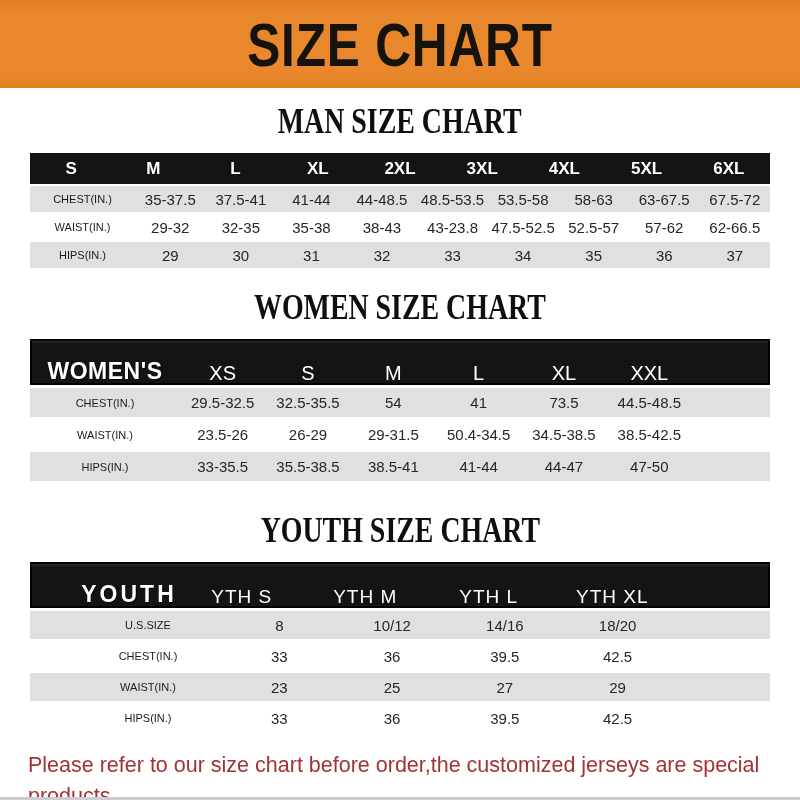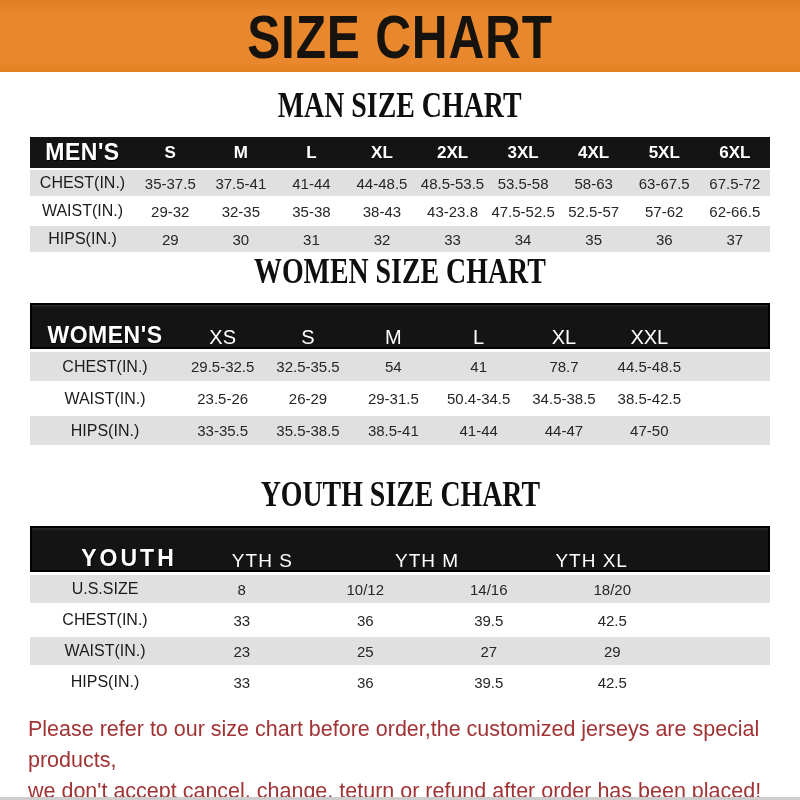--- a/index.html
+++ b/index.html
@@ -6,88 +6,87 @@
   html, body { width: 800px; height: 800px; }
   body {
     background: #ffffff;
     font-family: "Liberation Sans", sans-serif;
     overflow: hidden;
     position: relative;
   }
 
   
   .banner {
-    height: 72px;
+    height: 88px;
     background: linear-gradient(180deg, #df7f22 0%, #e8872b 18%, #e8872b 88%, #e2811f 100%);
     display: flex; align-items: center; justify-content: center;
   }
   .banner-title {
     display: inline-block;
     font-size: 62px; font-weight: bold; color: #16130f;
     transform: scaleX(0.80);
     letter-spacing: 1px; white-space: nowrap;
   }
 
   
   .sec-heading { text-align: center; font-weight: bold; color: #0f0f0f; height: 38px; font-family: Liberation Serif, serif; }
   .sec-heading span { display: inline-block; font-size: 34px; transform: scale(0.82, 1.05); white-space: nowrap; }
   .heading-man   { margin-top: 14px; }
-  .heading-women { }
+  .heading-women { margin-top: 20px; }
   .heading-youth { margin-top: 30px; }
 
   
   .size-table { width: 740px; margin: 13px auto 0; }
   .trow { display: flex; align-items: center; }
   .thead { background: #141414; color: #ffffff; }
   .table-0 .thead { height: 31px; }
   .table-1 .thead, .table-2 .thead {
     height: 46px;
     box-shadow: inset 0 0 0 2px #000000, inset 0 3px 3px rgba(255,255,255,0.14);
     align-items: flex-end;
   }
   .body-row { height: 26px; margin-top: 2px; }
   .table-1 .body-row { height: 29px; margin-top: 3px; }
-  .table-2 .body-row { height: 28px; margin-top: 3px; }
+  .table-2 .body-row { height: 28px; margin-top: 3px; padding-left: 43px; }
   .row-gray { background: #e0e0e0; }
   .row-white { background: #ffffff; }
 
   .cell { display: flex; align-items: center; justify-content: center; text-align: center; white-space: nowrap; }
   .label-cell { flex: 0 0 105px; }
   .table-1 .label-cell, .table-2 .label-cell { flex: 0 0 150px; }
   .data-cell, .col-head { flex: 1; }
   
   .table-1 .trow::after { content: ""; flex: 0 0 78px; }
   .table-2 .trow::after { content: ""; flex: 0 0 96px; }
 
   .header-label { font-size: 23px; font-weight: bold; letter-spacing: 0.5px;
     text-shadow: 1px 1px 0 rgba(0,0,0,0.8); }
   .table-2 .header-label { letter-spacing: 3px; padding-left: 48px; }
   .col-head { font-size: 17px; font-weight: 600; }
   .table-1 .col-head { font-size: 20px; font-weight: 500; }
   .table-2 .col-head { font-size: 19px; font-weight: 500; letter-spacing: 1px; }
-  .row-label { font-size: 16px; color: #1b1b1b; }
+  .row-label { font-size: 11px; color: #1b1b1b; }
   .data-cell { font-size: 15px; color: #262626; }
 
   
   .footer { padding: 18px 28px 0; font-size: 21.5px; line-height: 31px; color: #a23335; }
   .bottom-strip { position: absolute; left: 0; bottom: 0; width: 800px; height: 3px; background: #cdcdcd; }
 </style>
 </head>
 <body>
 
 <div class="banner">
   <span class="banner-title">SIZE CHART</span>
 </div>
 
 <div class="sec-heading heading-man">
   <span>MAN SIZE CHART</span>
 </div>
 <div class="size-table table-0">
     <div class="trow thead">
-      <div class="cell label-cell header-label">MEN'S</div>
       <div class="cell col-head">S</div>
       <div class="cell col-head">M</div>
       <div class="cell col-head">L</div>
       <div class="cell col-head">XL</div>
       <div class="cell col-head">2XL</div>
       <div class="cell col-head">3XL</div>
       <div class="cell col-head">4XL</div>
       <div class="cell col-head">5XL</div>
       <div class="cell col-head">6XL</div>
     </div>
@@ -141,21 +140,21 @@
       <div class="cell col-head">L</div>
       <div class="cell col-head">XL</div>
       <div class="cell col-head">XXL</div>
     </div>
     <div class="trow body-row row-gray">
       <div class="cell label-cell row-label">CHEST(IN.)</div>
       <div class="cell data-cell">29.5-32.5</div>
       <div class="cell data-cell">32.5-35.5</div>
       <div class="cell data-cell">54</div>
       <div class="cell data-cell">41</div>
-      <div class="cell data-cell">78.7</div>
+      <div class="cell data-cell">73.5</div>
       <div class="cell data-cell">44.5-48.5</div>
     </div>
     <div class="trow body-row row-white">
       <div class="cell label-cell row-label">WAIST(IN.)</div>
       <div class="cell data-cell">23.5-26</div>
       <div class="cell data-cell">26-29</div>
       <div class="cell data-cell">29-31.5</div>
       <div class="cell data-cell">50.4-34.5</div>
       <div class="cell data-cell">34.5-38.5</div>
       <div class="cell data-cell">38.5-42.5</div>
@@ -172,20 +171,21 @@
   </div>
 
 <div class="sec-heading heading-youth">
   <span>YOUTH SIZE CHART</span>
 </div>
 <div class="size-table table-2">
     <div class="trow thead">
       <div class="cell label-cell header-label">YOUTH</div>
       <div class="cell col-head">YTH S</div>
       <div class="cell col-head">YTH M</div>
+      <div class="cell col-head">YTH L</div>
       <div class="cell col-head">YTH XL</div>
     </div>
     <div class="trow body-row row-gray">
       <div class="cell label-cell row-label">U.S.SIZE</div>
       <div class="cell data-cell">8</div>
       <div class="cell data-cell">10/12</div>
       <div class="cell data-cell">14/16</div>
       <div class="cell data-cell">18/20</div>
     </div>
     <div class="trow body-row row-white">

